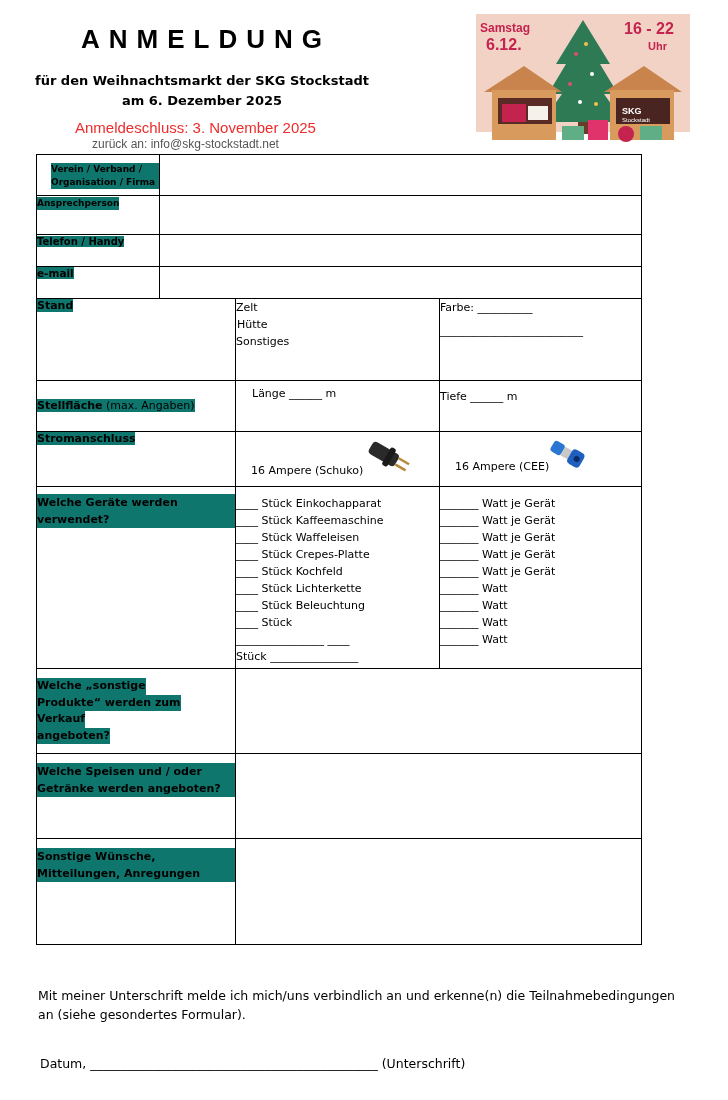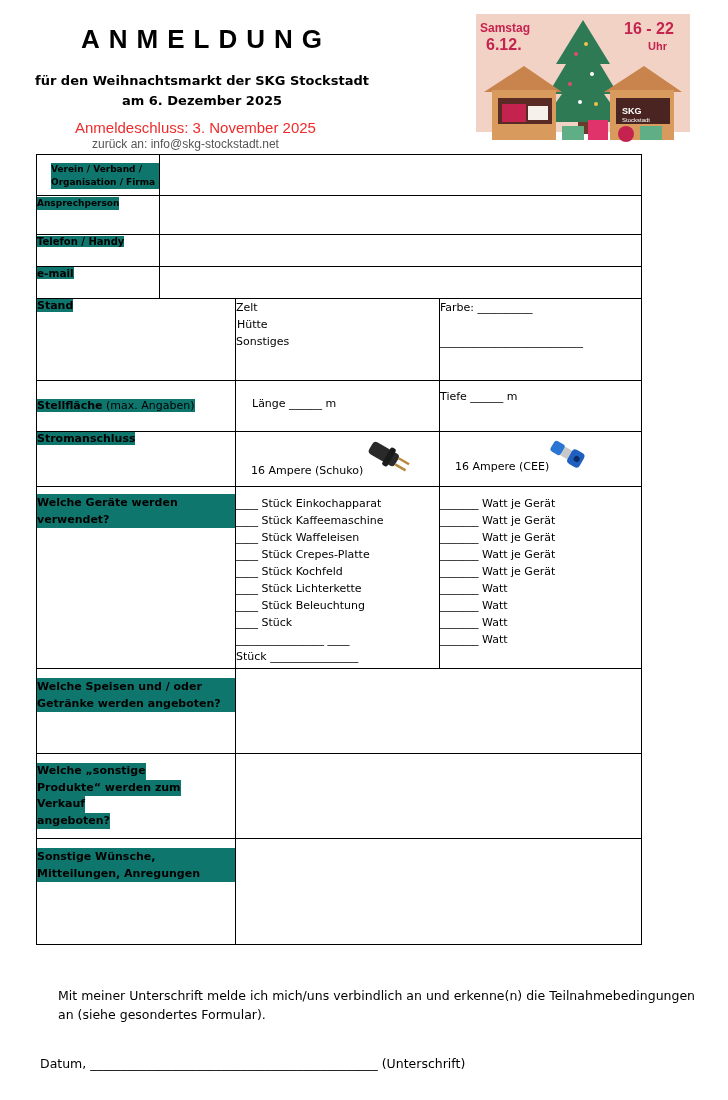--- a/index.html
+++ b/index.html
@@ -13,21 +13,21 @@
   .return { left:92px; top:137px; font-size:12px; color:#555; }
   .banner { left:476px; top:14px; width:214px; height:142px; }
 
   table.form { position:absolute; left:36px; top:154px; width:605px; border-collapse:collapse; table-layout:fixed; }
   table.form td { border:1.3px solid #000; vertical-align:top; padding:0; font-family:"DejaVu Sans", sans-serif; font-size:11px; }
   .lbl { display:inline-block; background:#0f766e; font-weight:bold; }
   .lbl-sm { font-size:9px; line-height:13px; }
   .cellpad { padding:8px 14px 0 14px; }
   .norm { font-weight:normal; }
   .lines div { line-height:17px; }
-  .para { left:38px; top:986px; width:640px; font-size:12.5px; line-height:19px; font-family:"DejaVu Sans", sans-serif;margin-left:20px; }
+  .para { left:38px; top:986px; width:640px; font-size:12.5px; line-height:19px; font-family:"DejaVu Sans", sans-serif; }
   .sig { left:40px; top:1056px; font-size:12.5px; font-family:"DejaVu Sans", sans-serif; }
 </style>
 </head>
 <body>
 
 <div class="abs title">ANMELDUNG</div>
 <div class="abs subtitle sub1">für den Weihnachtsmarkt der SKG Stockstadt</div>
 <div class="abs subtitle sub2">am 6. Dezember 2025</div>
 <div class="abs deadline">Anmeldeschluss: 3. November 2025</div>
 <div class="abs return">zurück an: info@skg-stockstadt.net</div>
@@ -103,27 +103,27 @@
 
   <tr style="height:82px">
     <td colspan="2" class="cellpad"><span class="lbl">Stand</span></td>
     <td class="cellpad lines">
       <div>Zelt</div>
       <div style="padding-left:1px">Hütte</div>
       <div>Sonstiges</div>
     </td>
     <td class="cellpad lines">
       <div>Farbe: __________</div>
-      <div style="margin-top:17px">__________________________</div>
+      <div style="margin-top:6px">__________________________</div>
     </td>
   </tr>
 
   <tr style="height:51px">
     <td colspan="2" class="cellpad" style="padding-top:18px"><span class="lbl"><span>Stellfläche</span><span class="norm"> (max. Angaben)</span></span></td>
-    <td class="cellpad" style="padding-top:16px;padding-left:16px">Länge ______ m</td>
+    <td class="cellpad" style="padding-top:6px;padding-left:16px">Länge ______ m</td>
     <td class="cellpad" style="padding-top:9px">Tiefe ______ m</td>
   </tr>
 
   <tr style="height:55px">
     <td colspan="2" class="cellpad"><span class="lbl">Stromanschluss</span></td>
     <td style="position:relative">
       <span style="position:absolute;left:15px;top:32px">16 Ampere (Schuko)</span>
       <span style="position:absolute;left:128px;top:6px">
         <svg width="50" height="38" viewBox="0 0 50 38">
           <g transform="rotate(30 25 19)">
@@ -171,28 +171,28 @@
       <div>_______ Watt je Gerät</div>
       <div>_______ Watt je Gerät</div>
       <div>_______ Watt</div>
       <div>_______ Watt</div>
       <div>_______ Watt</div>
       <div>_______ Watt</div>
     </td>
   </tr>
 
   <tr style="height:85px">
-    <td colspan="2" class="cellpad" style="padding-top:9px"><span class="lbl" style="line-height:17px">Welche Speisen und / oder Getränke werden angeboten?</span></td>
-    <td colspan="2"></td>
-  </tr>
-
-  <tr style="height:85px">
     <td colspan="2" class="cellpad" style="padding-top:9px">
       <div style="line-height:16.5px"><span class="lbl">Welche „sonstige</span><br><span class="lbl">Produkte“ werden zum</span><br><span class="lbl">Verkauf</span><br><span class="lbl">angeboten?</span></div>
     </td>
+    <td colspan="2"></td>
+  </tr>
+
+  <tr style="height:85px">
+    <td colspan="2" class="cellpad" style="padding-top:9px"><span class="lbl" style="line-height:17px">Welche Speisen und / oder Getränke werden angeboten?</span></td>
     <td colspan="2"></td>
   </tr>
 
   <tr style="height:106px">
     <td colspan="2" class="cellpad" style="padding-top:9px"><span class="lbl" style="line-height:17px">Sonstige Wünsche, Mitteilungen, Anregungen</span></td>
     <td colspan="2"></td>
   </tr>
 </tbody>
   </table>
 

